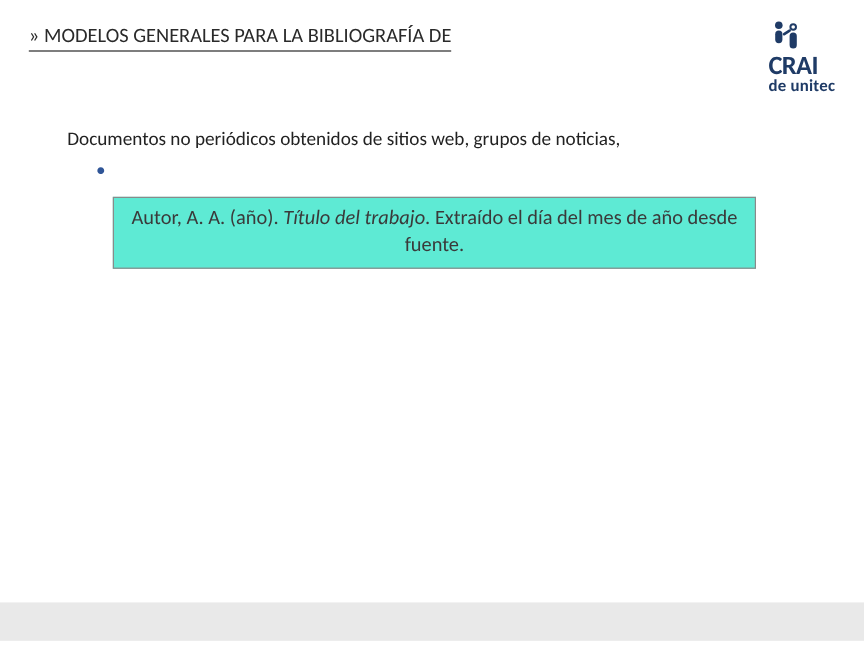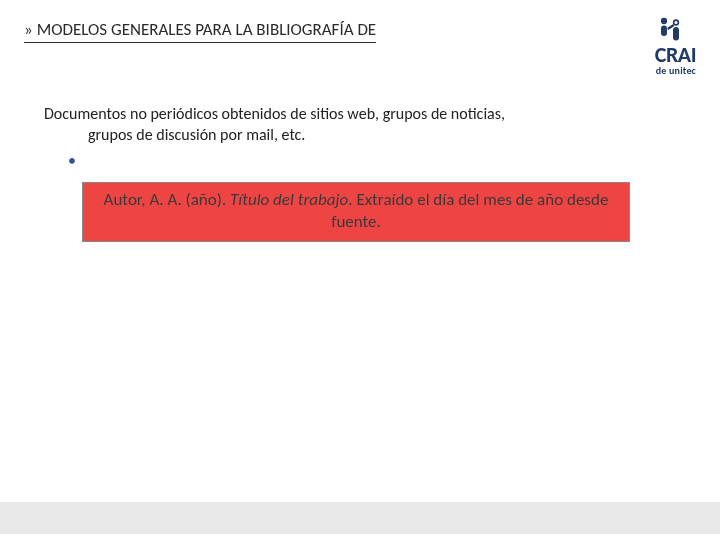--- a/index.html
+++ b/index.html
@@ -35,21 +35,21 @@
       border-bottom: 1.5px solid #2a2a2a;
       padding-bottom: 2px;
       display: inline-block;
     }
     .logo {
       flex: 0 0 auto;
       margin-left: 20px;
       margin-top: -4px;
     }
     .content {
-      padding: 24px 52px 0 44px;
+      padding: 24px 52px 0 56px;
       font-size: 16px;
       color: #222;
       line-height: 1.35;
     }
     .para {
       margin-bottom: 4px;
     }
     .para .indent2 {
       display: block;
       padding-left: 44px;
@@ -65,21 +65,21 @@
       font-size: 16px;
       line-height: 1.35;
       margin-right: 14px;
     }
     .bullet-text {
       font-weight: 700;
     }
     .format-box {
       margin: 10px 38px 0 38px;
       border: 1px solid #8a8a8a;
-      background: #ef4444;
+      background: #5eead4;
       padding: 6px 12px 8px 12px;
       text-align: center;
       font-size: 17px;
       color: #3a3a3a;
       line-height: 1.3;
     }
     .format-box .italic { font-style: italic; }
     .footer-bar {
       position: absolute;
       left: 0;
@@ -104,21 +104,21 @@
       display: flex;
       flex-direction: column;
       line-height: 0.9;
     }
     .logo-main {
       font-weight: 800;
       font-size: 22px;
       letter-spacing: -0.5px;
     }
     .logo-sub {
-      font-size: 10px;
+      font-size: 14px;
       font-weight: 700;
       letter-spacing: 0.2px;
       align-self: flex-end;
       margin-top: 1px;
     }
   </style>
 </head>
 <body>
 
 <div class="header-row">
@@ -143,21 +143,20 @@
         <span class="logo-main">CRAI</span>
         <span class="logo-sub">de unitec</span>
       </span>
     </span>
   </div>
 </div>
 
 <div class="content">
   <div class="para">
     <span>Documentos no periódicos obtenidos de sitios web, grupos de noticias,</span>
-    <span class="indent2">grupos de discusión por mail, etc.</span>
   </div>
   <div class="bullet-row">
     <span class="bullet-dot">•</span>
   </div>
   <div class="format-box">
     <span>Autor, A. A. (año). </span><span class="italic">Título del trabajo</span><span>. Extraído el día del mes de año desde fuente.</span>
   </div>
 </div>
 
 <div class="footer-bar"></div>

